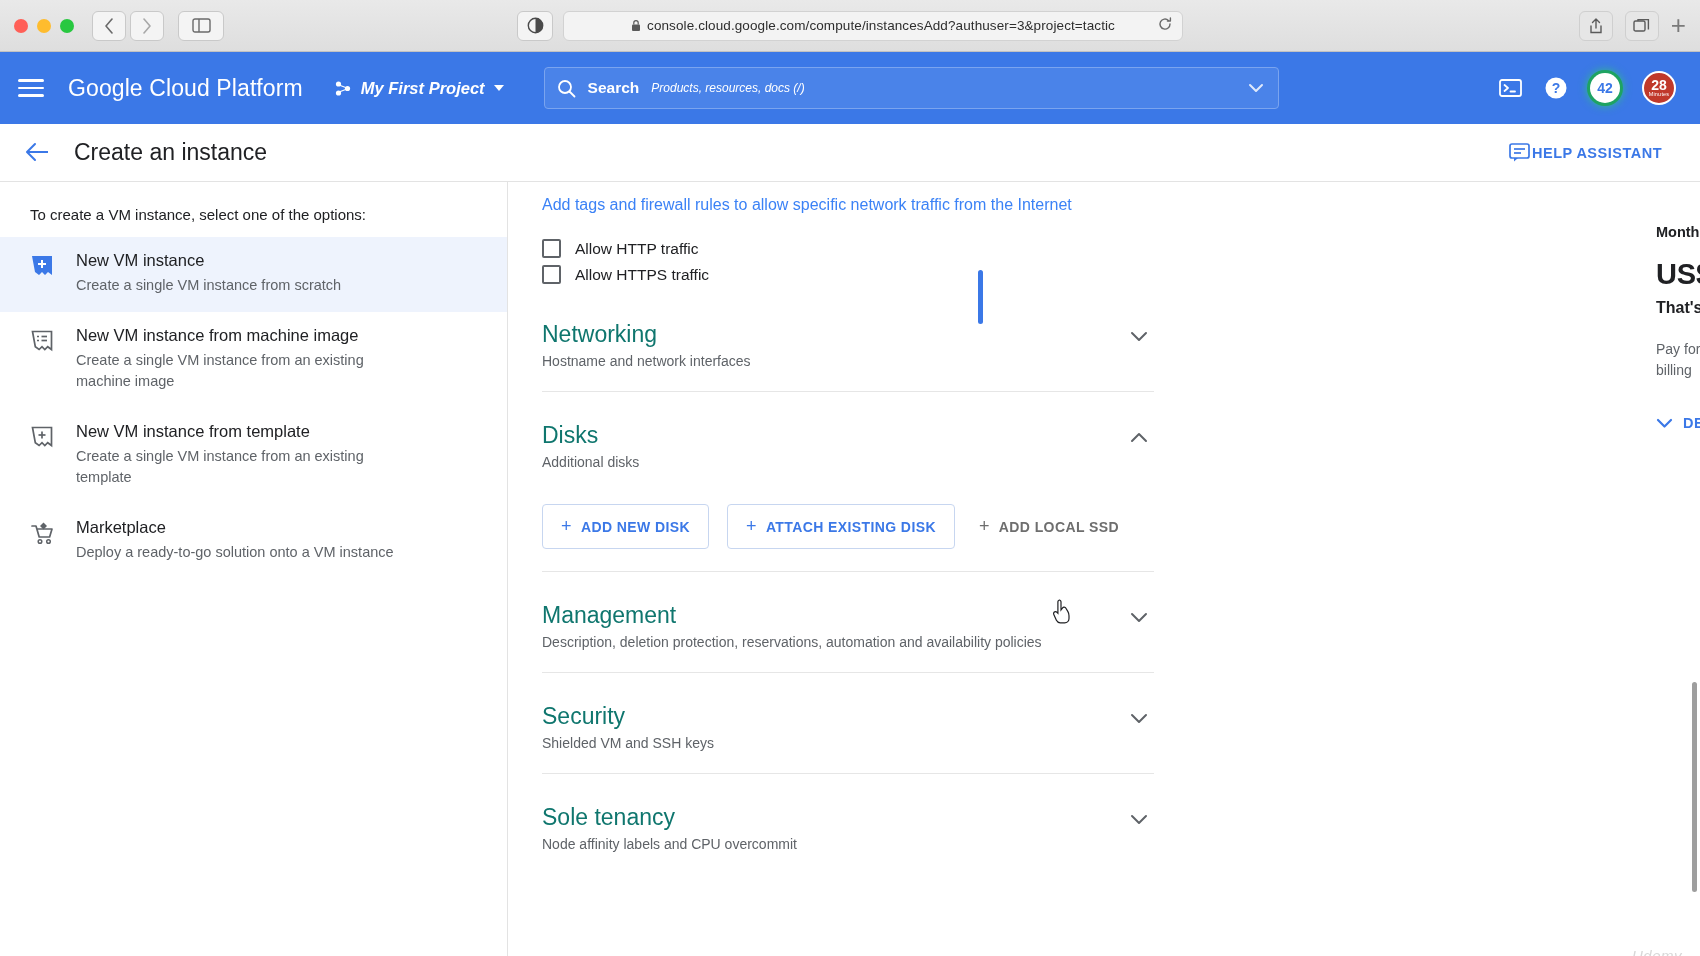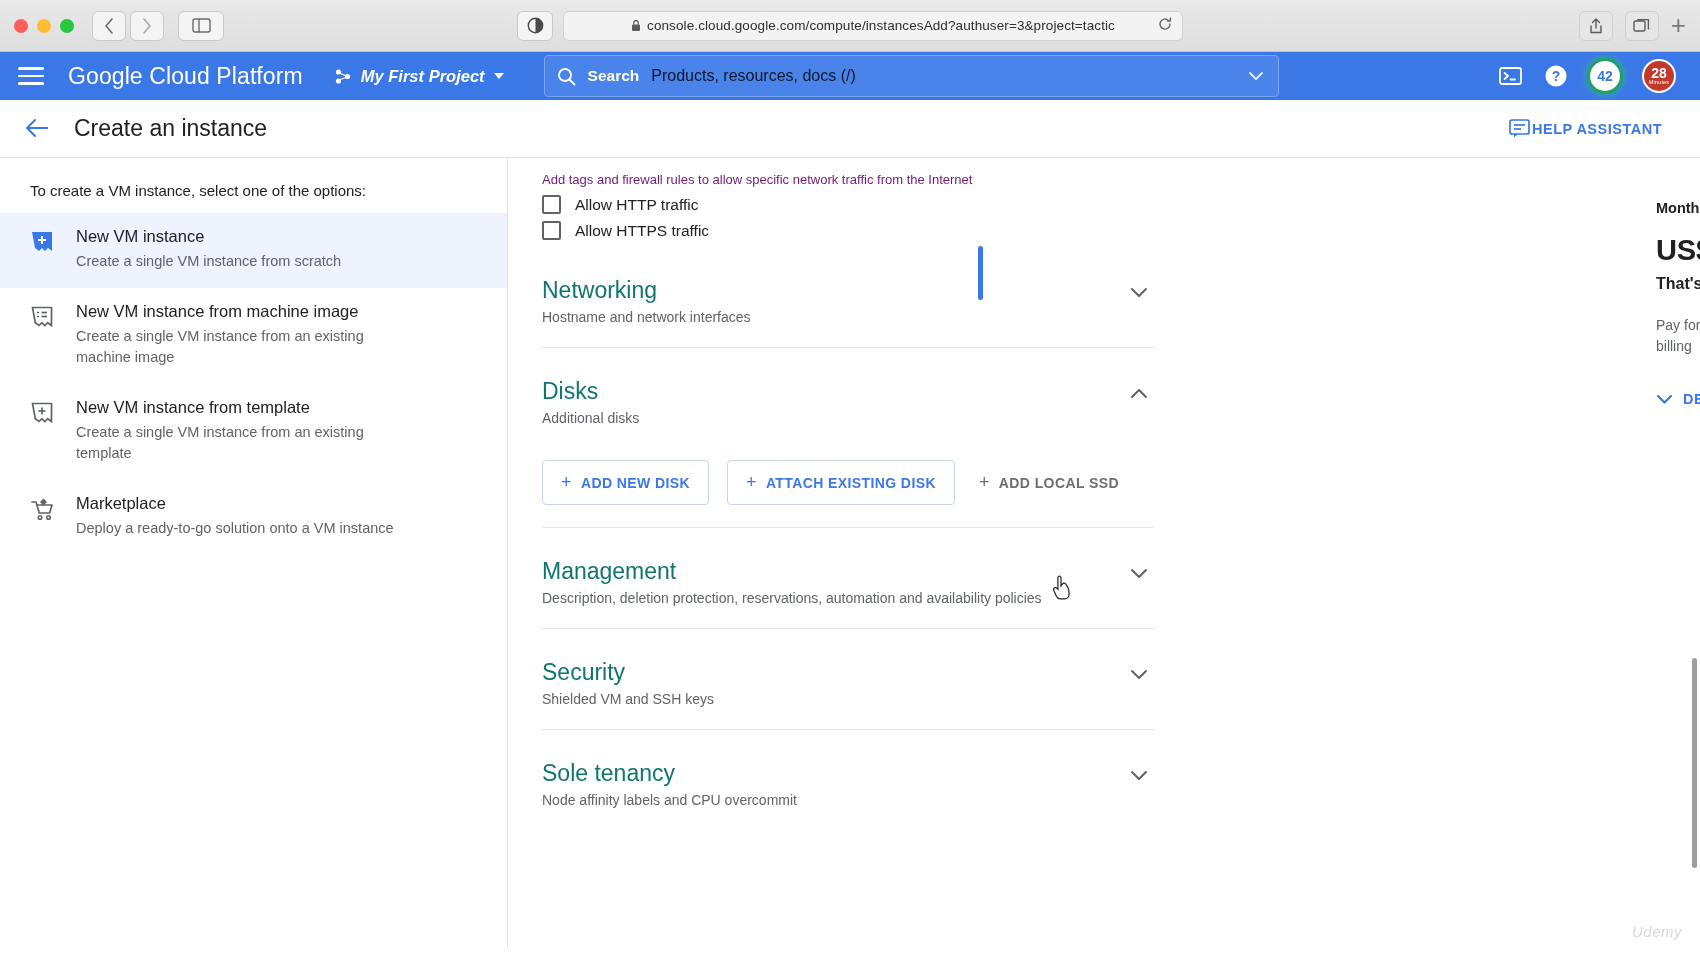--- a/index.html
+++ b/index.html
@@ -56,42 +56,42 @@
     overflow: hidden; text-overflow: clip; letter-spacing: .1px;
   }
   .reload { position: absolute; right: 10px; color: #6b6b6b; font-size: 14px; }
 
   .chrome-right {
     margin-left: auto; display: flex; align-items: center; gap: 12px;
   }
 
   
   .gcp-header {
-    height: 48px; background: #3b78e7;
+    height: 72px; background: #3b78e7;
     display: flex; align-items: center; padding: 0 18px;
     gap: 0;
   }
   .hamburger { width: 26px; display: flex; flex-direction: column; gap: 5px; cursor: pointer; margin-right: 24px; }
   .hamburger span { display: block; height: 2.5px; background: #fff; border-radius: 2px; }
   .brand { color: #fff; font-size: 23px; letter-spacing: .1px; }
   .project-chip { display: flex; align-items: center; gap: 9px; margin-left: 32px; color: #fff; cursor: pointer; font-style: italic; }
   .project-name { font-size: 16.5px; font-weight: bold; }
   .caret-down {
     width: 0; height: 0; border-left: 5.5px solid transparent;
     border-right: 5.5px solid transparent; border-top: 6px solid #fff;
   }
 
   .search-box {
     margin-left: 40px;
     width: 735px; height: 42px;
     background: #4a83e9; border: 1px solid #7aa4ef; border-radius: 4px;
     display: flex; align-items: center; padding: 0 12px; gap: 12px;
   }
   .search-label { color: #fff; font-weight: bold; font-size: 15.5px; }
-  .search-ph { color: #0f172a; font-size: 16px; }
+  .search-ph { color: #ffffff; font-size: 12px; font-style: italic; }
   .search-caret { margin-left: auto; color: #dfe9fb; font-size: 18px; }
 
   .header-icons { margin-left: auto; display: flex; align-items: center; gap: 22px; padding-right: 6px; }
   .hicon { color: #fff; display: flex; align-items: center; justify-content: center; cursor: pointer; }
   .badge42 {
     width: 30px; height: 30px; border-radius: 50%;
     background: #fff; color: #3b78e7;
     display: flex; align-items: center; justify-content: center;
     font-size: 14px; font-weight: bold;
     box-shadow: 0 0 0 3px #1ea362, 0 0 9px 3px rgba(46,204,113,.75);
@@ -135,21 +135,21 @@
   .side-item.active { background: #eef3fd; }
   .side-icon { width: 26px; flex: 0 0 26px; padding-top: 3px; color: #5f6368; }
   .side-title { font-size: 16.5px; color: #202124; margin-bottom: 5px; }
   .side-desc { font-size: 14.5px; color: #5f6368; line-height: 1.45; max-width: 345px; }
 
   .main {
     flex: 1; padding: 0 0 0 0; position: relative;
     background: #fff; overflow: hidden;
   }
   .main-inner { padding: 14px 0 0 34px; width: 660px; }
-  .hint { font-size: 13px; color: #701a75; margin-bottom: 8px; }
+  .hint { font-size: 16px; color: #3b82f6; margin-bottom: 25px; }
   .check-row { display: flex; align-items: center; gap: 14px; margin: 7px 0; cursor: pointer; }
   .checkbox {
     width: 19px; height: 19px; border: 2px solid #5f6368;
     border-radius: 2px; background: #fff;
   }
   .check-label { font-size: 15.5px; color: #202124; }
 
   .section { padding: 30px 0 22px 0; border-bottom: 1px solid #e6e6e6; position: relative; width: 612px; }
   .section.no-border { border-bottom: none; }
   .section-head { display: flex; align-items: flex-start; }

